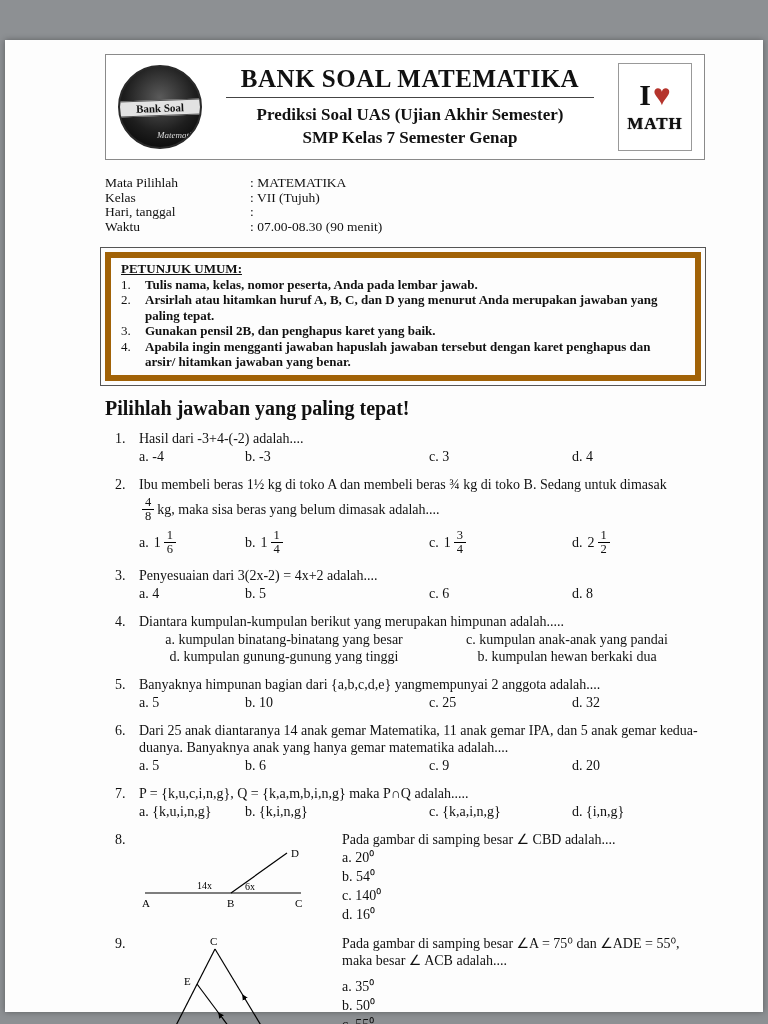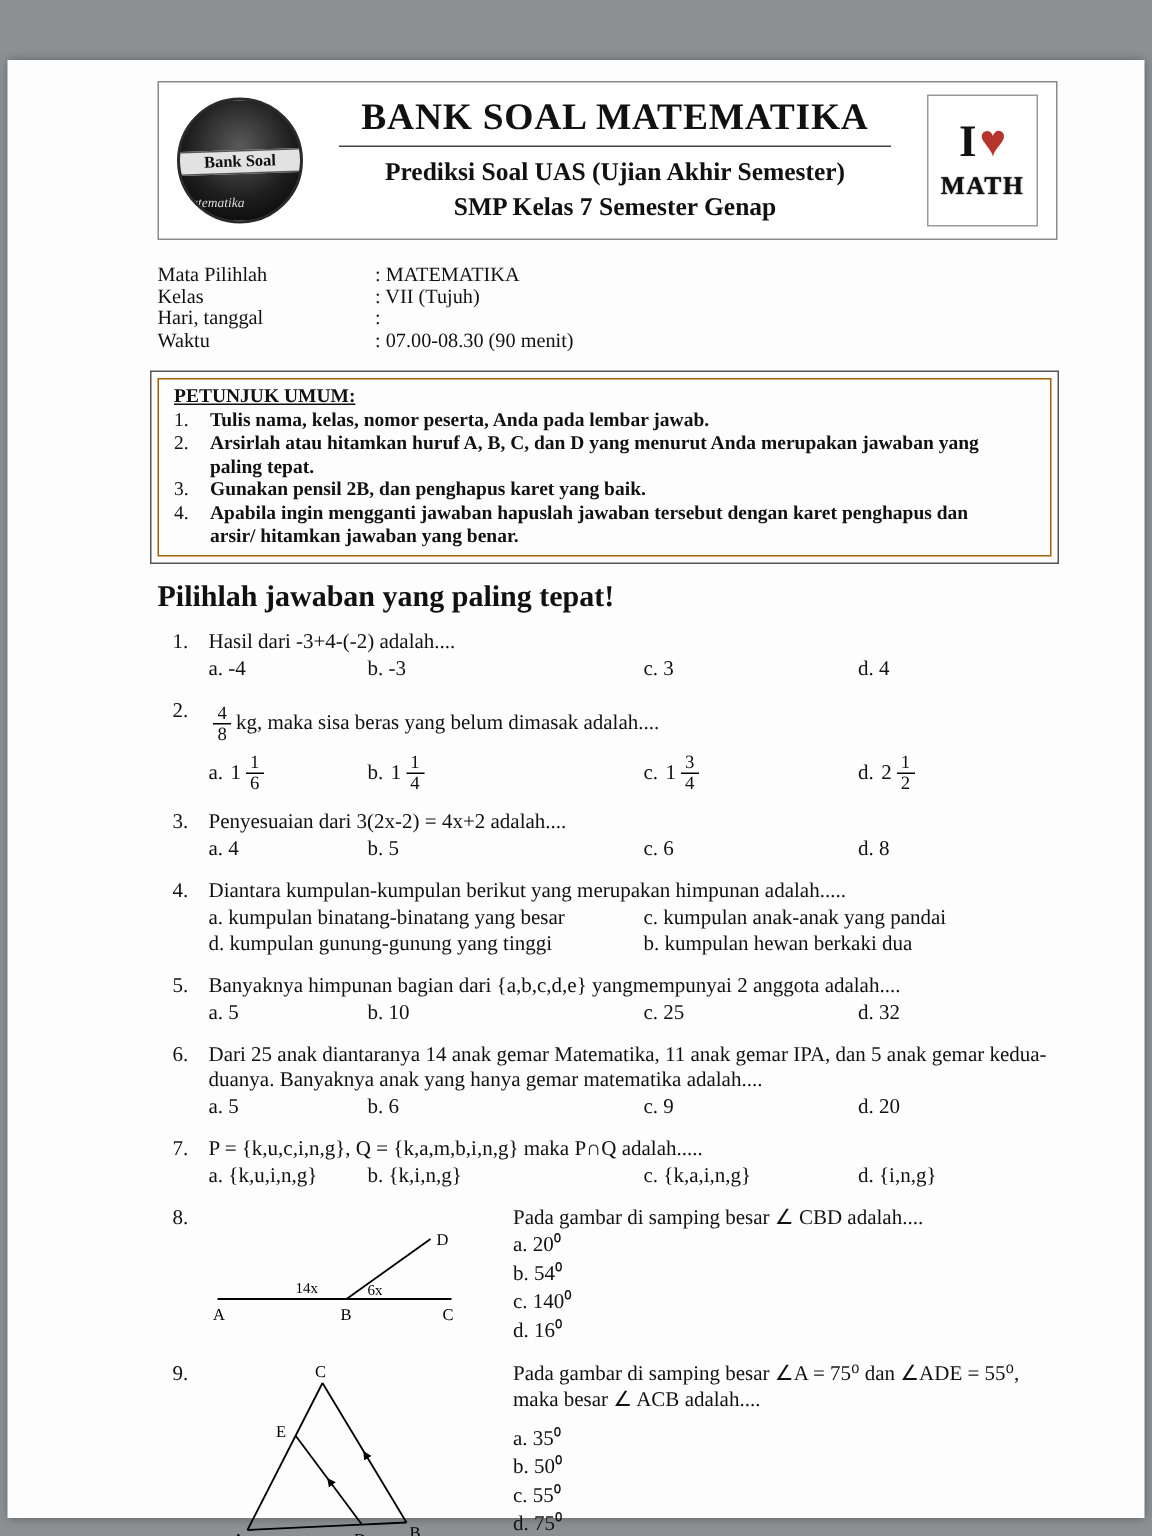--- a/index.html
+++ b/index.html
@@ -30,21 +30,21 @@
     border:2px solid #2a2a2a;
     position:relative; overflow:hidden; flex-shrink:0;
   }
   .badge-banner {
     position:absolute; top:33px; left:-5px; right:-5px;
     background:#e2e2e2; color:#111; font-weight:bold; font-size:11px;
     text-align:center; padding:1px 0; transform:rotate(-2deg);
     border-top:1px solid #555; border-bottom:1px solid #555;
   }
   .badge-bottom {
-    position:absolute; bottom:7px; width:100%; text-align:left;
+    position:absolute; bottom:7px; width:100%; text-align:right;
     color:#ddd; font-style:italic; font-size:9px;
   }
   .header-center { flex:1; text-align:center; padding:0 10px; }
   .header-title { font-size:25px; font-weight:bold; letter-spacing:.5px; }
   .header-divider { border-top:1.5px solid #444; margin:4px 14px 6px 14px; }
   .header-sub { font-size:17px; font-weight:bold; line-height:1.3; }
   .math-logo {
     width:74px; height:88px; border:1px solid #999; flex-shrink:0;
     display:flex; flex-direction:column; align-items:center; justify-content:center;
     background:#fff;
@@ -56,21 +56,21 @@
                text-shadow:0 0 1px #000; }
 
   
   .info { margin-top:16px; font-size:13.5px; line-height:14.5px; }
   .info-row { display:flex; }
   .info-label { width:145px; flex-shrink:0; }
 
   
   .petunjuk {
     margin-top:18px; margin-right:4px;
-    border:1px solid #a16207;
+    border:6px solid #a16207;
     outline:1px solid #555; outline-offset:4px;
     padding:3px 28px 5px 10px;
     font-size:13px; line-height:15.5px;
   }
   .petunjuk-title { font-weight:bold; text-decoration:underline; }
   .pet-item { display:flex; }
   .pet-num { width:24px; flex-shrink:0; }
   .pet-text { flex:1;font-weight:bold; }
 
   
@@ -79,21 +79,21 @@
   
   .questions { margin-top:10px; font-size:14px; line-height:17px; }
   .question { margin-bottom:11px; }
   .qline { display:flex; }
   .qnum { width:24px; flex-shrink:0; margin-left:10px; }
   .qbody { flex:1; }
   .opts4 {
     display:grid; grid-template-columns:106px 184px 143px auto;
     margin-top:1px;
   }
-  .opts2col { display:grid; grid-template-columns:290px auto; margin-top:1px; }
+  .opts2col { display:grid; grid-template-columns:290px auto; margin-top:1px;text-align:center; }
 
   
   .frac {
     display:inline-flex; flex-direction:column; align-items:center;
     vertical-align:middle; line-height:1.05; font-size:12.5px; margin:0 3px;
   }
   .frac .num { padding:0 3px; border-bottom:1px solid #000; }
   .frac .den { padding:0 3px; }
   .q2line2 { display:flex; align-items:center; margin-top:3px; }
   .mixedopt { display:inline-flex; align-items:center; }
@@ -189,20 +189,21 @@
               <span>d. 4</span>
             </div>
           </div>
         </div>
       </div>
 
       <div class="question">
         <div class="qline">
           <span class="qnum">2.</span>
           <div class="qbody">
+            <div>Ibu membeli beras 1½ kg di toko A dan membeli beras ¾ kg di toko B. Sedang untuk  dimasak</div>
             <div class="q2line2">
               <span class="frac">
                   <span class="num">4</span>
                   <span class="den">8</span>
                 </span>
               <span>kg, maka sisa beras yang belum dimasak adalah....</span>
             </div>
             <div class="opts4 optsfrac">
               <span class="mixedopt">
                 <span class="letter">a.</span>

